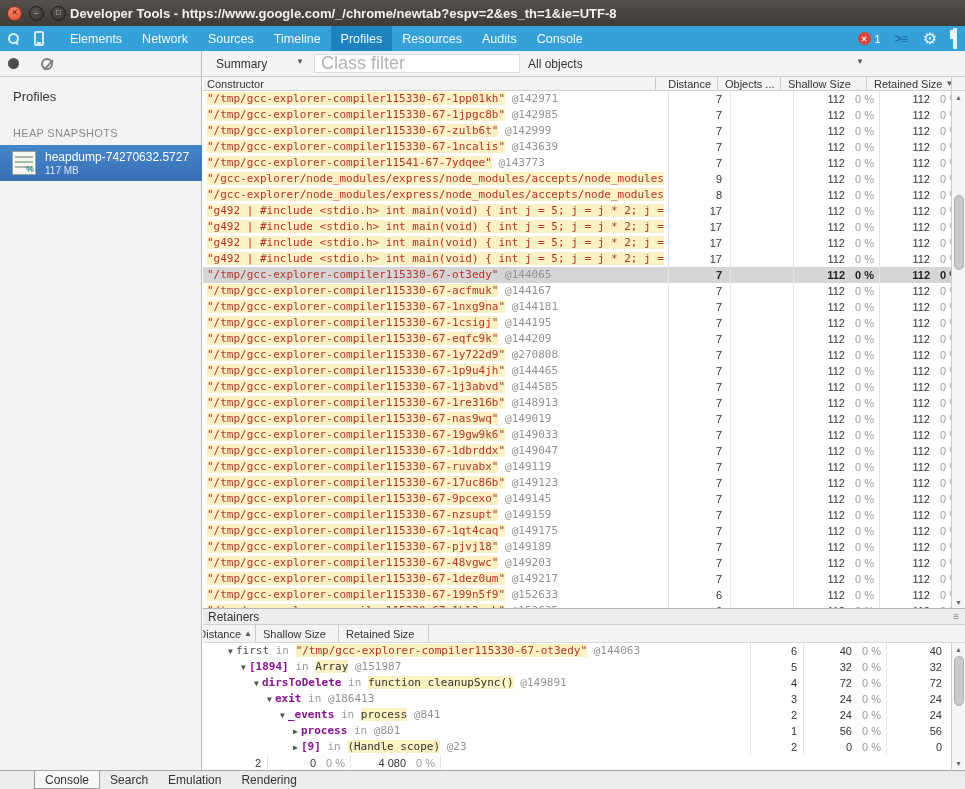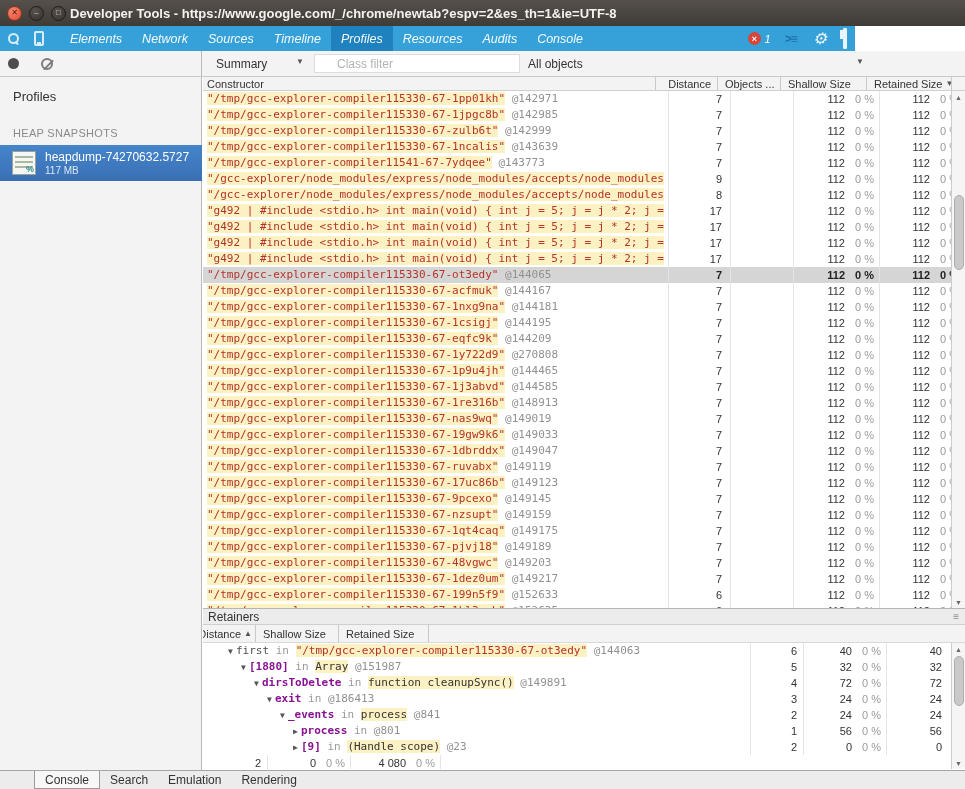--- a/index.html
+++ b/index.html
@@ -9,22 +9,22 @@
   
   .titlebar { position:absolute; left:0; top:0; width:965px; height:26px;
     background:linear-gradient(#55504b,#3f3b37); display:flex; align-items:center; }
   .wbtn { width:15px; height:15px; border-radius:50%; margin-left:7px; display:flex;
     align-items:center; justify-content:center; font-size:8px; line-height:1; }
   .wbtn.close { background:radial-gradient(circle at 35% 30%, #f5886f, #df4b32); border:1px solid #93311f; color:#5a1408; }
   .wbtn.minmax { background:radial-gradient(circle at 35% 30%, #56524d, #36322e); border:1px solid #201d1a; color:#cfccc8; }
   .title-text { color:#f4f2ef; font-size:13px; font-weight:bold; margin-left:4px; white-space:nowrap; }
 
   
-  .tabbar { position:absolute; left:0; top:26px; width:855px; height:25px; background:#36a1d9;
-    display:flex; align-items:stretch;font-style:italic; }
+  .tabbar { position:absolute; left:0; top:26px; width:965px; height:25px; background:#36a1d9;
+    display:flex; align-items:stretch; }
   .tb-icon { display:flex; align-items:center; justify-content:center; width:26px; cursor:default; }
   .icon-search { position:relative; width:11px; height:11px; }
   .icon-search::before { content:""; position:absolute; left:0; top:0; width:7px; height:7px;
     border:2px solid #d9edf8; border-radius:50%; }
   .icon-search::after { content:""; position:absolute; left:8px; top:8px; width:4px; height:2px;
     background:#d9edf8; transform:rotate(45deg); transform-origin:0 0; }
   .icon-device { width:10px; height:15px; border:2px solid #d9edf8; border-radius:2px; position:relative; }
   .icon-device::after { content:""; position:absolute; left:1px; bottom:0.5px; width:4px; height:1.5px; background:#d9edf8; }
   .tabs { display:flex; margin-left:8px; }
   .tab { color:#f3fafe; font-size:12.5px; padding:0 10px; display:flex; align-items:center; cursor:default; white-space:nowrap; }
@@ -45,21 +45,21 @@
   .tbar-left { width:202px; border-right:1px solid #b9b9b9; display:flex; align-items:center; }
   .btn-record { width:11px; height:11px; border-radius:50%; background:#4d4d4d; margin-left:8px; }
   .btn-clear { width:12px; height:12px; border-radius:50%; border:2px solid #7c7c7c; margin-left:22px; position:relative; }
   .btn-clear::after { content:""; position:absolute; left:-1px; top:4px; width:13px; height:2px;
     background:#7c7c7c; transform:rotate(-45deg); }
   .tbar-right { flex:1; display:flex; align-items:center; }
   .select { display:flex; align-items:flex-start; color:#333; font-size:12px; cursor:default; }
   .select .caret { font-size:8px; color:#555; margin-left:8px; }
   .sel-summary { margin-left:14px; width:88px; justify-content:space-between; }
   .class-filter { width:206px; height:19px; margin-left:10px; border:1px solid #dcdcdc; background:#fff;
-    font-size:12px; padding:0 22px; color:#333; font-family:"Liberation Sans",sans-serif; }
+    font-size:18px; padding:0 6px; color:#333; font-family:"Liberation Sans",sans-serif; }
   .class-filter::placeholder { color:#b3b3b3; }
   .sel-allobjects { margin-left:8px; width:336px; justify-content:space-between; }
 
   
   .sidebar { position:absolute; left:0; top:77px; width:202px; height:693px; background:#f3f3f3;
     border-right:1px solid #b9b9b9; }
   .sb-profiles { position:absolute; left:13px; top:12px; font-size:13px; color:#333; }
   .sb-section { position:absolute; left:13px; top:50px; font-size:11px; color:#8a8a8a; letter-spacing:0.3px; }
   .sb-item { position:absolute; left:0; top:68px; width:202px; height:36px;
     background:linear-gradient(#4585cb,#3a6fb4); display:flex; align-items:center; }
@@ -824,21 +824,21 @@
     <span class="rcell r-shal num">
             <span class="v">40</span>
             <span class="p">0 %</span>
           </span>
     <span class="rcell r-ret num">
             <span class="v">40</span>
             <span class="p">0 %</span>
           </span>
   </div>
         <div class="rrow">
-    <span class="rcell r-obj"><span style="padding-left: 17px;"></span><span class="tree-arrow">▼</span><span class="rname prop">[1880]</span><span class="rin"> in </span><span class="rtarget object">Array</span><span class="oid"> @151987</span></span>
+    <span class="rcell r-obj"><span style="padding-left: 17px;"></span><span class="tree-arrow">▼</span><span class="rname prop">[1894]</span><span class="rin"> in </span><span class="rtarget object">Array</span><span class="oid"> @151987</span></span>
     <span class="rcell r-dist num">
             <span class="v" style="padding-right:6px;">5</span>
           </span>
     <span class="rcell r-shal num">
             <span class="v">32</span>
             <span class="p">0 %</span>
           </span>
     <span class="rcell r-ret num">
             <span class="v">32</span>
             <span class="p">0 %</span>

